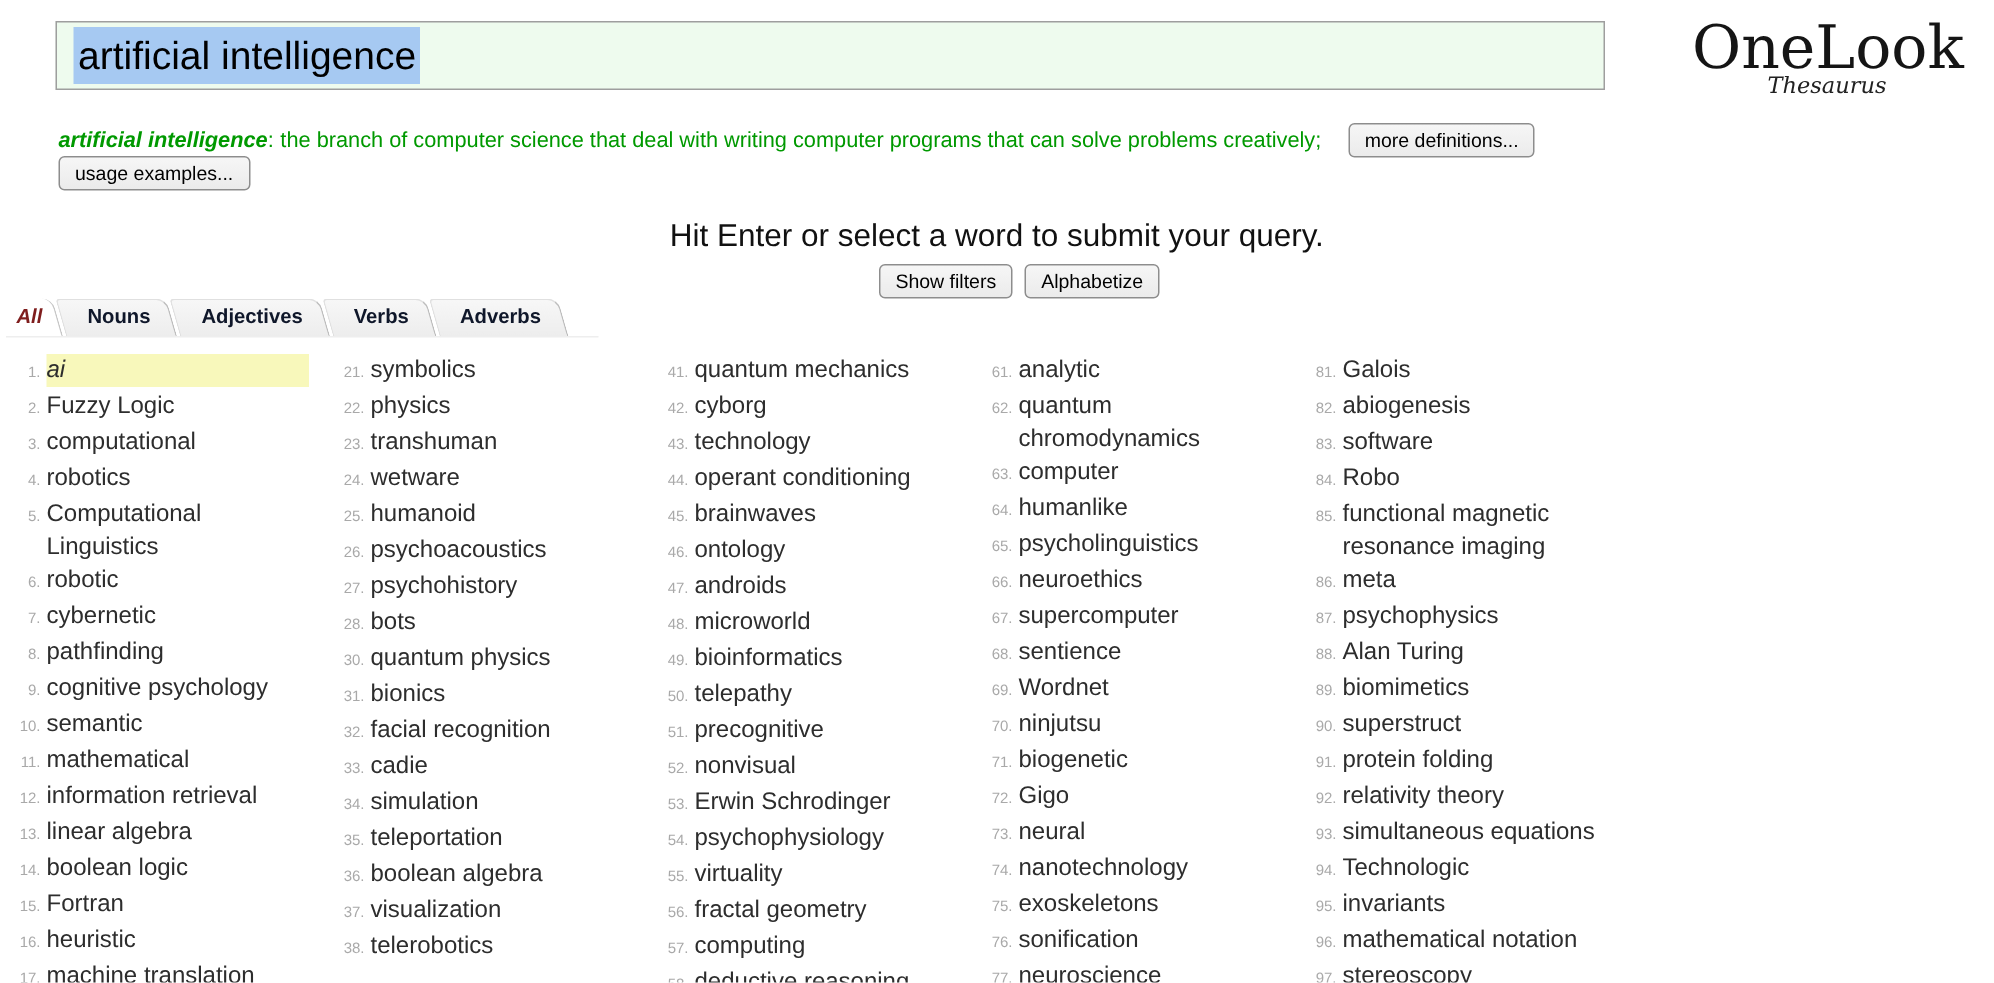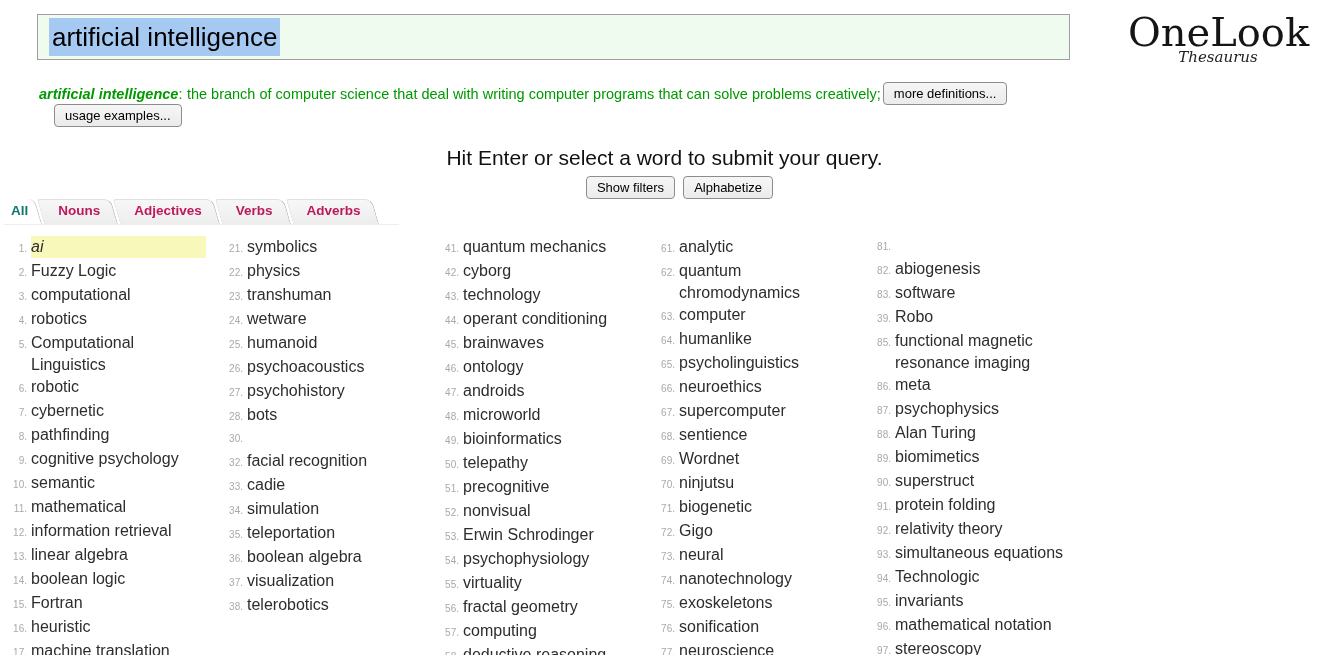--- a/index.html
+++ b/index.html
@@ -14,45 +14,45 @@
     display:flex;align-items:center;padding-left:11px;cursor:text;
   }
   .searchbox .sel{
     background:var(--sel,#a6c9f2);font-size:26px;color:#000;padding:5px 3px;line-height:28px;
   }
   
   .logo{position:absolute;left:1128px;top:10px;width:180px;text-align:center;cursor:pointer;}
   .logo .title{font-family:"DejaVu Serif","Liberation Serif",serif;font-size:40px;color:#151515;line-height:44px;text-align:right;}
   .logo .subtitle{font-family:"DejaVu Serif","Liberation Serif",serif;font-style:italic;font-size:15px;color:#222;margin-top:-6px;}
   
-  .defrow{position:absolute;left:39px;top:82px;display:flex;align-items:center;gap:2px;white-space:nowrap;}
+  .defrow{position:absolute;left:39px;top:82px;display:flex;align-items:center;gap:18px;white-space:nowrap;}
   .defterm{color:var(--green,#009900);font-weight:bold;font-style:italic;font-size:14.5px;}
   .defsep,.deftext{color:var(--green,#009900);font-size:14.5px;}
   button{
     font-family:"Liberation Sans","DejaVu Sans",sans-serif;
     font-size:13px;color:#000;background:linear-gradient(#f6f6f6,#ebebeb);
     border:1px solid #8d8d8d;border-radius:4px;padding:3px 10px;cursor:pointer;line-height:15px;
   }
-  .usage-btn{position:absolute;left:54px;top:104px;}
+  .usage-btn{position:absolute;left:39px;top:104px;}
   
   .instruction{position:absolute;left:0;top:146px;width:100%;text-align:center;font-size:21px;color:#111;}
   .controls{position:absolute;left:0;top:176px;width:100%;display:flex;justify-content:center;gap:8px;padding-left:15px;}
   
   .tabbar{
     position:absolute;left:4px;top:199px;display:flex;align-items:stretch;
     width:fit-content;padding-right:18px;border-bottom:1px solid #eeeeee;
   }
-  .tab{position:relative;padding:4px 20px 6px 14px;font-weight:bold;font-size:13.5px;color:#be185d;cursor:pointer;}
+  .tab{position:relative;padding:4px 20px 6px 14px;font-weight:bold;font-size:13.5px;color:#0f172a;cursor:pointer;}
   .tab:first-child{padding-left:7px;padding-right:16px;}
   .tab::before{
     content:"";position:absolute;inset:0 2px 0 0;background:linear-gradient(#f7f7f7,#ededed);
     border:1px solid #e0e0e0;border-bottom:none;border-right:1px solid #bdbdbd;
     border-radius:3px 7px 0 0;transform:skewX(16deg);transform-origin:bottom left;
   }
-  .tab.active{color:#0f766e;}
+  .tab.active{color:#7f1d1d;font-style:italic;}
   .tab.active::before{background:#fff;border:none;border-right:1px solid #c6c6c6;}
   .tab .tab-label{position:relative;z-index:2;}
   
   .results{position:absolute;left:10px;top:236px;display:flex;}
   .col{flex:0 0 196px;padding-right:20px;}
   .item{display:flex;align-items:baseline;line-height:22px;}
   .num{flex:0 0 17px;text-align:right;margin-right:4px;font-size:10px;color:#a9a9a9;}
   .word{flex:1;font-size:16px;color:#2d2d2d;white-space:pre-line;cursor:pointer;}
   .word.hl{background:var(--hl,#f8f8bb);font-style:italic;}
 </style>
@@ -191,20 +191,25 @@
       <div class="item">
         <span class="num">27.</span>
         <span class="word">psychohistory</span>
       </div>
       <div class="item">
         <span class="num">28.</span>
         <span class="word">bots</span>
       </div>
       <div class="item">
         <span class="num">30.</span>
+        <span class="word">quantum physics</span>
+      </div>
+      <div class="item">
+        <span class="num">31.</span>
+        <span class="word">bionics</span>
       </div>
       <div class="item">
         <span class="num">32.</span>
         <span class="word">facial recognition</span>
       </div>
       <div class="item">
         <span class="num">33.</span>
         <span class="word">cadie</span>
       </div>
       <div class="item">
@@ -369,31 +374,32 @@
         <span class="word">sonification</span>
       </div>
       <div class="item">
         <span class="num">77.</span>
         <span class="word">neuroscience</span>
       </div>
     </div>
     <div class="col">
       <div class="item">
         <span class="num">81.</span>
+        <span class="word">Galois</span>
       </div>
       <div class="item">
         <span class="num">82.</span>
         <span class="word">abiogenesis</span>
       </div>
       <div class="item">
         <span class="num">83.</span>
         <span class="word">software</span>
       </div>
       <div class="item">
-        <span class="num">39.</span>
+        <span class="num">84.</span>
         <span class="word">Robo</span>
       </div>
       <div class="item">
         <span class="num">85.</span>
         <span class="word">functional magnetic
 resonance imaging</span>
       </div>
       <div class="item">
         <span class="num">86.</span>
         <span class="word">meta</span>

